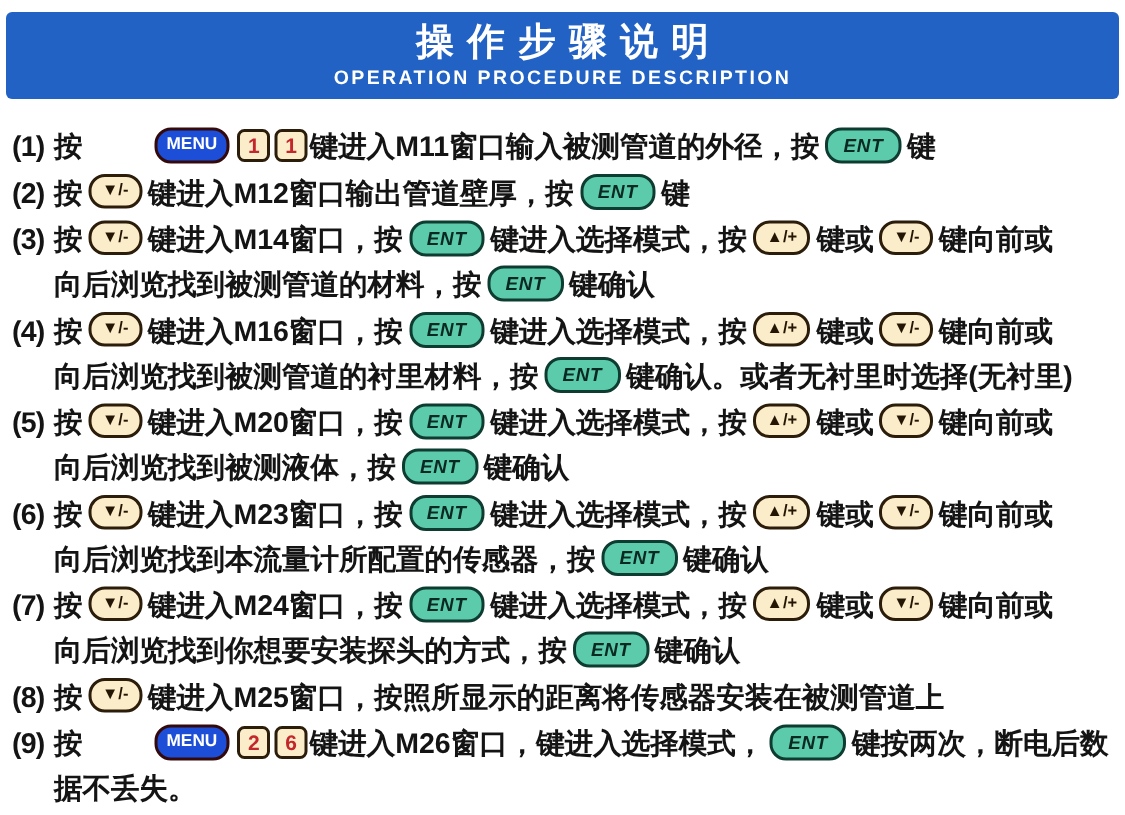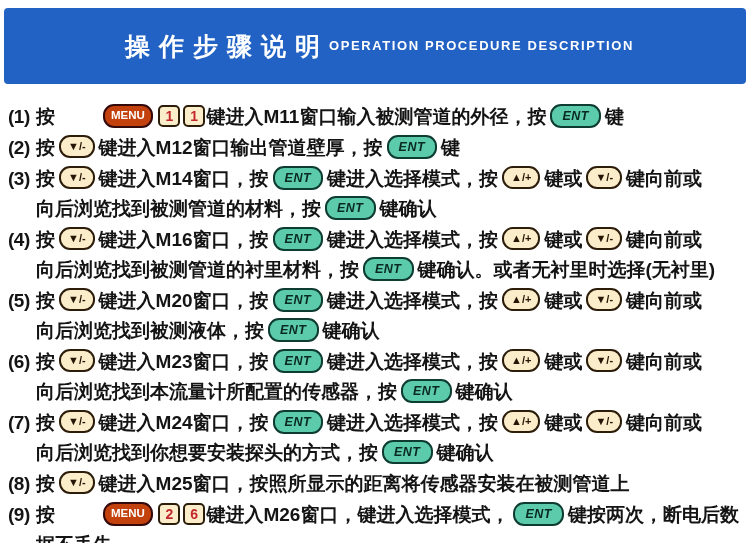--- a/index.html
+++ b/index.html
@@ -2,22 +2,22 @@
 <html><head>
 <meta charset="utf-8">
 <style>
   html,body{margin:0;padding:0;}
   body{
     width:750px;height:543px;overflow:hidden;background:#ffffff;
     font-family:"Liberation Sans","DejaVu Sans",sans-serif;
     color:#141414;
   }
   .banner{
-    margin:8px 4px 0 4px;height:76px;background:#2262c4;border-radius:4px;
-    display:flex;flex-direction:row;align-items:center;justify-content:center;
+    margin:8px 4px 0 4px;height:58px;background:#2262c4;border-radius:4px;
+    display:flex;flex-direction:column;align-items:center;justify-content:center;
   }
   .banner .title-cn{
     color:#ffffff;font-size:25px;font-weight:bold;letter-spacing:9px;line-height:1.2;
     text-indent:9px;
   }
   .banner .title-en{
     color:#ffffff;font-size:13px;font-weight:bold;letter-spacing:1.6px;line-height:1.3;
     margin-top:1px;
   }
   .steps{
@@ -32,21 +32,21 @@
     flex:0 0 auto;min-width:28px;letter-spacing:-0.5px;
   }
   .step-body{flex:1 1 auto;}
   .key{
     display:inline-block;vertical-align:middle;position:relative;top:-2px;
     border:2px solid #2a1309;border-radius:11px;
     font-weight:bold;line-height:1;white-space:nowrap;
     margin:0 4px;
   }
   .key-menu{
-    background:#c2410c;color:#ffffff;border-color:#33090c;
+    background:#1d4ed8;color:#ffffff;border-color:#33090c;
     font-size:11.5px;padding:4px 6px;letter-spacing:0;margin-left:48px;
   }
   .key-ent{
     background:#5bcbac;color:#0a2a21;border-color:#0e3c31;
     font-size:12.5px;padding:3.5px 10px;letter-spacing:0.5px;font-style:italic;
   }
   .key-arrow{
     background:#fcedca;color:#241604;border-color:#2b1d0a;
     font-size:11px;padding:4px 7px;
   }

